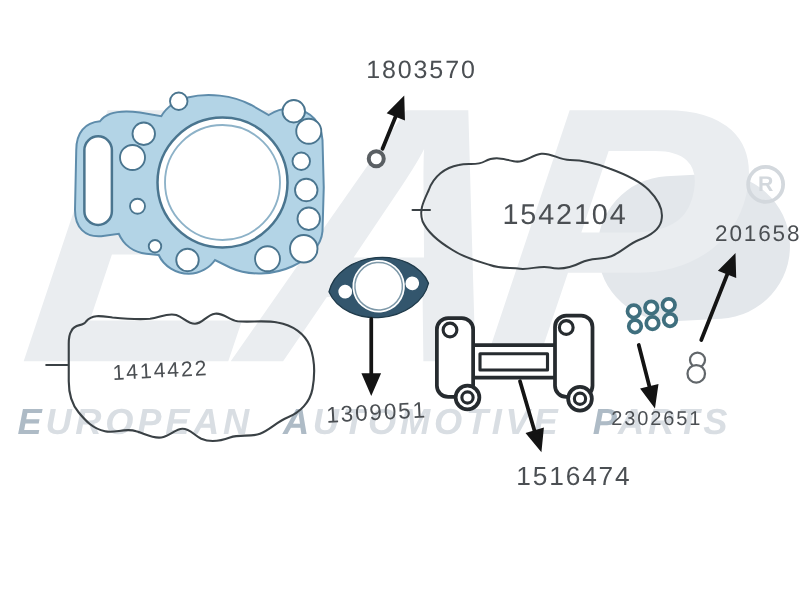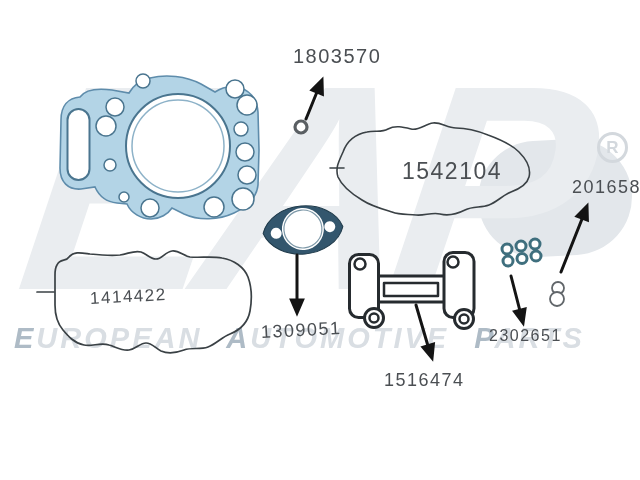--- a/index.html
+++ b/index.html
@@ -36,21 +36,21 @@
   .plabel{
     position:absolute;z-index:2;color:#4b4f53;letter-spacing:1.5px;
     font-family:"Liberation Sans", sans-serif;white-space:nowrap;
   }
   .lab-2042940{left:293px;top:45px;font-size:20px;}
   .lab-1542104{left:402px;top:158px;font-size:23px;}
   .lab-2016583{left:572px;top:177px;font-size:18px;text-align:right;}
   .lab-1414422{left:90px;top:287px;font-size:17px;transform:rotate(-3deg);}
   .lab-1309051{left:261px;top:320px;font-size:18px;transform:rotate(-3deg);}
   .lab-2302651{left:489px;top:327px;font-size:16px;}
-  .lab-1516474{left:384px;top:370px;font-size:18px;}
+  .lab-1516474{left:413px;top:370px;font-size:21px;}
 
   
   .rmark{
     position:absolute;left:597px;top:132px;width:25px;height:25px;z-index:2;
     border:3px solid #d3d8dd;border-radius:50%;color:#d3d8dd;
     display:flex;align-items:center;justify-content:center;
     font-size:17px;font-weight:bold;
   }
 </style>
 </head>

